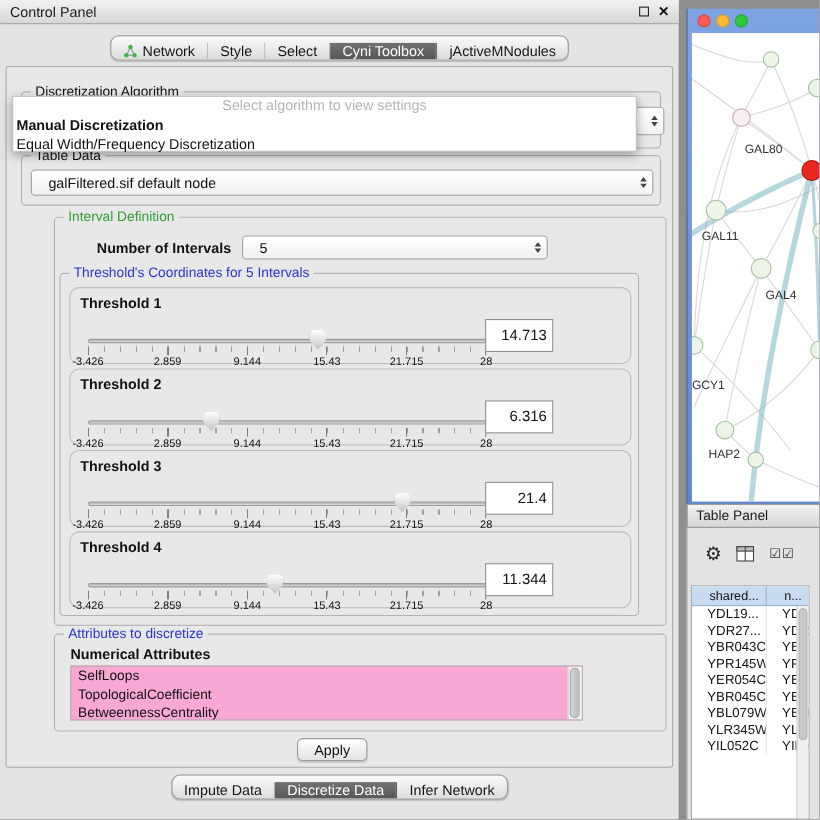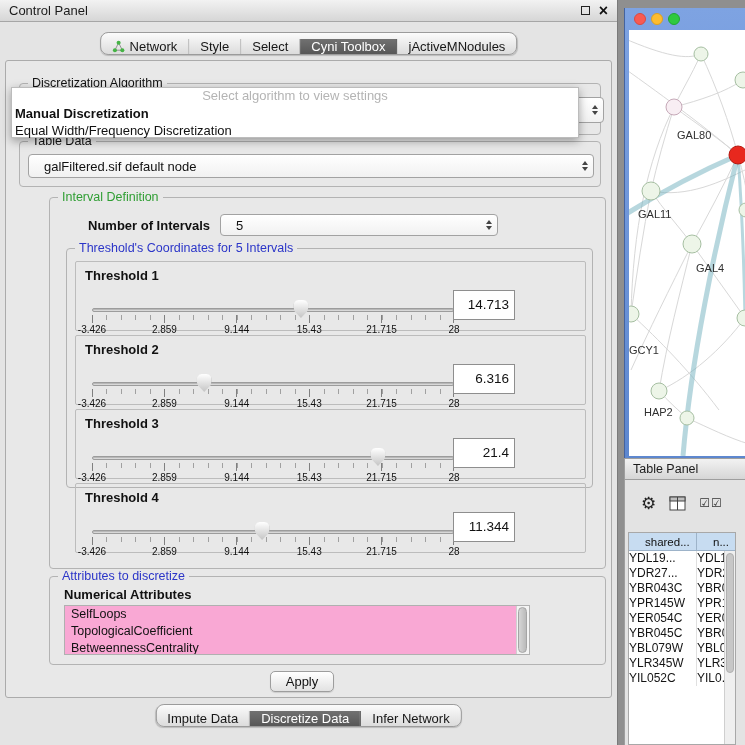--- a/index.html
+++ b/index.html
@@ -52,23 +52,23 @@
   .popup-hint{text-align:center;color:#b4b4b4;font-size:13px;height:17px;line-height:16px;overflow:hidden;}
   .popup-opt{font-size:13px;color:#111;height:17px;line-height:17px;padding-left:3px;}
   .popup-opt.bold{font-weight:bold;}
 
   .td-group{left:13px;top:80px;width:582px;height:46px;}
   .td-combo{left:8px;top:12px;width:566px;height:24px;}
 
   .int-group{left:43px;top:136px;width:557px;height:372px;}
   .ni-label{position:absolute;left:38px;top:20px;font-size:13px;font-weight:bold;}
   .ni-combo{left:170px;top:16px;width:278px;height:22px;}
-  .thr-group{left:16px;top:50px;width:527px;height:240px;padding-left:12px;}
-
-  .thr-panel{position:absolute;left:8px;width:511px;height:70px;border:1px solid #bcbcbc;border-radius:2px;}
+  .thr-group{left:4px;top:50px;width:527px;height:312px;padding-left:12px;}
+
+  .thr-panel{position:absolute;left:8px;width:511px;height:70px;border:1px solid #bcbcbc;border-radius:9px;}
   .thr-p0{top:12px;}.thr-p1{top:86px;}.thr-p2{top:160px;}.thr-p3{top:234px;}
   .thr-label{position:absolute;left:9px;top:6px;font-size:13px;font-weight:bold;}
   .slider{position:absolute;left:16px;top:34px;width:362px;height:42px;}
   .track{position:absolute;left:0;right:0;top:12px;height:4px;background:#dcdcdc;
     border:1px solid #9c9c9c;border-radius:2px;box-shadow:inset 0 1px 1px rgba(0,0,0,.18);}
   .ticks-minor{position:absolute;left:0;width:100%;top:19px;height:5px;
     background:repeating-linear-gradient(90deg,#a0a0a0 0,#a0a0a0 1px,transparent 1px,transparent 4%);}
   .ticks-major{position:absolute;left:0;width:100%;top:19px;height:8px;border-right:1px solid #808080;
     background:repeating-linear-gradient(90deg,#808080 0,#808080 1px,transparent 1px,transparent 20%);}
   .thumb{position:absolute;top:4px;width:15px;height:18px;transform:translateX(-50%);
@@ -118,21 +118,21 @@
   .tp-toolbar{position:absolute;left:0;top:8px;width:100%;height:30px;display:flex;align-items:center;gap:13px;padding-left:16px;}
   .gear{font-size:17px;color:#222;line-height:1;}
   .cols-svg{width:17px;height:15px;display:block;}
   .checks{font-size:12px;color:#333;letter-spacing:1px;white-space:nowrap;}
   .tp-table{position:absolute;left:3px;top:52px;width:108px;height:213px;background:#fff;border:1px solid #a8a8a8;overflow:hidden;}
   .tp-header{display:flex;height:18px;background:#c7dcf1;border-bottom:1px solid #9db3c9;font-size:11.5px;}
   .th{line-height:18px;padding-left:16px;overflow:hidden;white-space:nowrap;}
   .th.c1{width:68px;border-right:1px solid #9db3c9;}
   .th.c2{flex:1;}
   .tp-row{display:flex;height:15px;font-size:12px;color:#141414;}
-  .td{line-height:15px;padding-left:0;white-space:nowrap;overflow:hidden;}
+  .td{line-height:15px;padding-left:14px;white-space:nowrap;overflow:hidden;}
   .td.c1{width:68px;border-right:1px solid #e0e0e0;}
   .td.c2{flex:1;}
   .tp-scroll{position:absolute;right:0;top:18px;bottom:0;width:11px;background:#efefef;border-left:1px solid #cfcfcf;}
   .tp-scroll-thumb{position:absolute;left:1px;top:2px;width:8px;height:120px;background:#c7c7c7;border:1px solid #b0b0b0;border-radius:4px;}
 </style>
 </head>
 <body>
 
 <div id="app">
 

